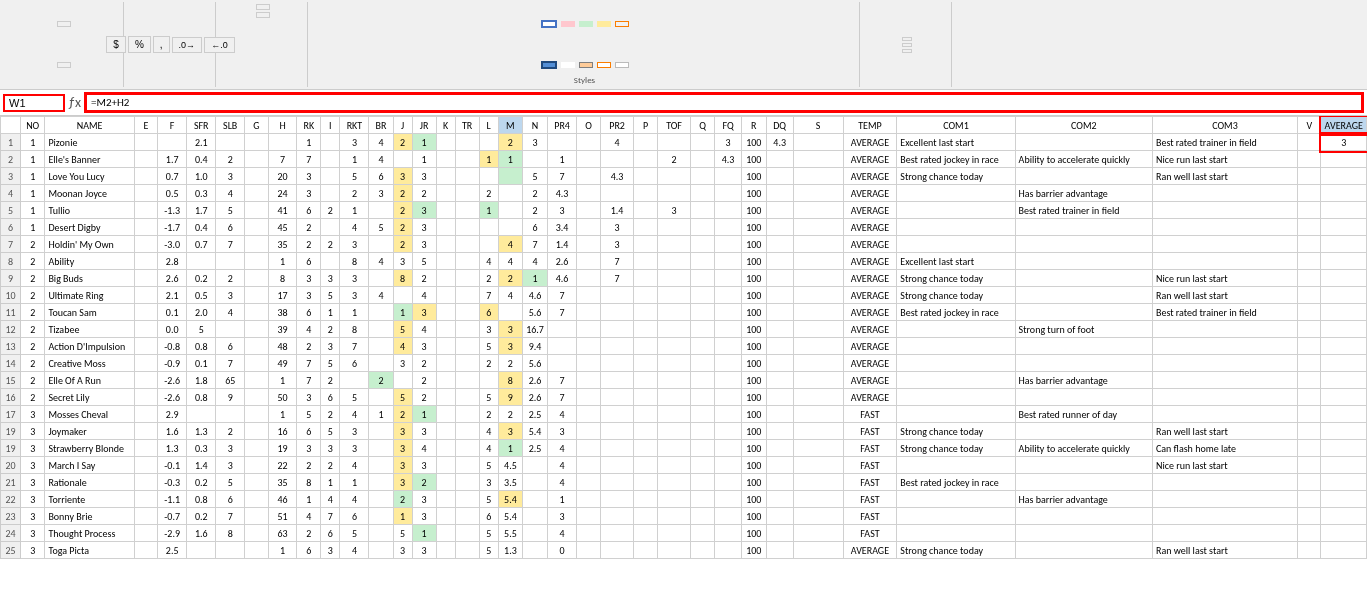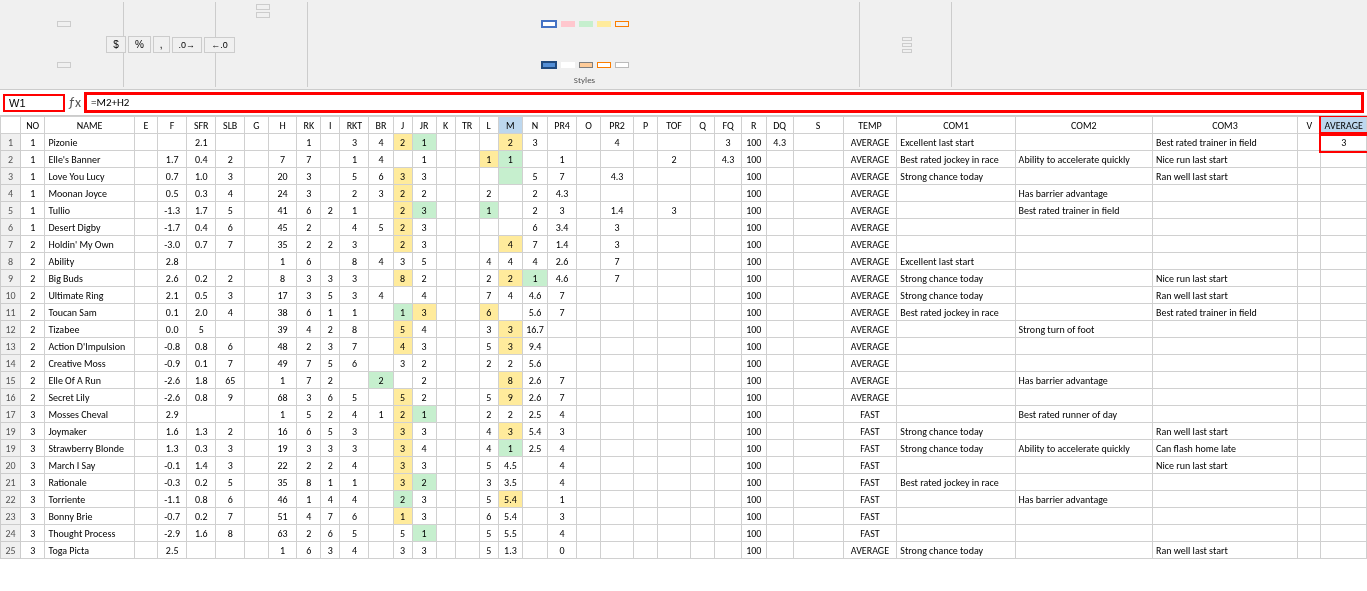--- a/index.html
+++ b/index.html
@@ -730,21 +730,21 @@
         </tr>
         <tr>
           <td class="row-num" style="text-align: center;">16</td>
           <td style="text-align: center;">2</td>
           <td style="text-align: left;">Secret Lily</td>
           <td style="text-align: center;"></td>
           <td style="text-align: center;">-2.6</td>
           <td style="text-align: center;">0.8</td>
           <td style="text-align: center;">9</td>
           <td style="text-align: center;"></td>
-          <td style="text-align: center;">68</td>
+          <td style="text-align: center;">50</td>
           <td style="text-align: center;">3</td>
           <td style="text-align: center;">6</td>
           <td style="text-align: center;">5</td>
           <td style="text-align: center;"></td>
           <td style="text-align: center; background: rgb(255, 235, 156);">5</td>
           <td style="text-align: center;">2</td>
           <td style="text-align: center;"></td>
           <td style="text-align: center;"></td>
           <td style="text-align: center;">5</td>
           <td style="text-align: center; background: rgb(255, 235, 156);">9</td>

